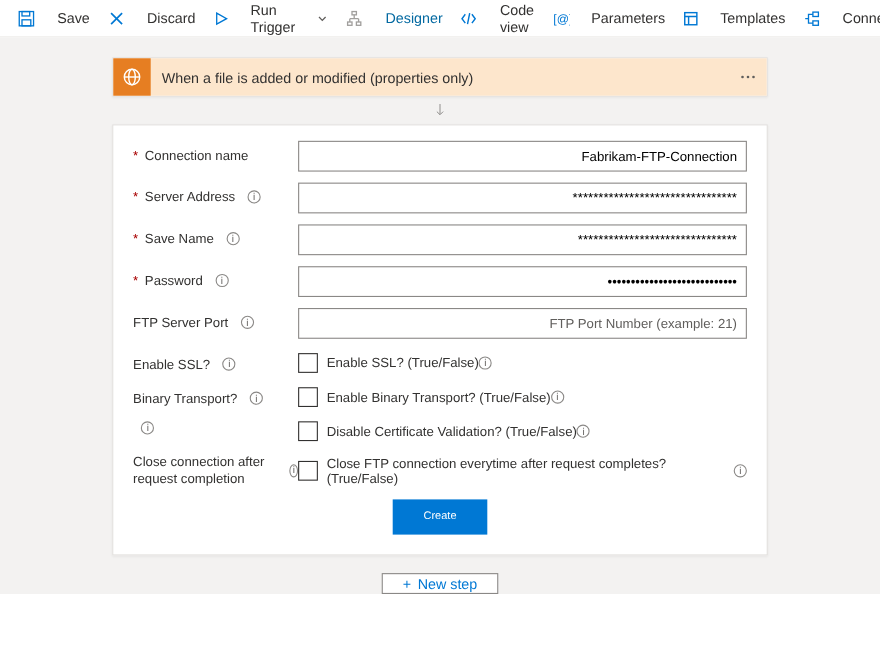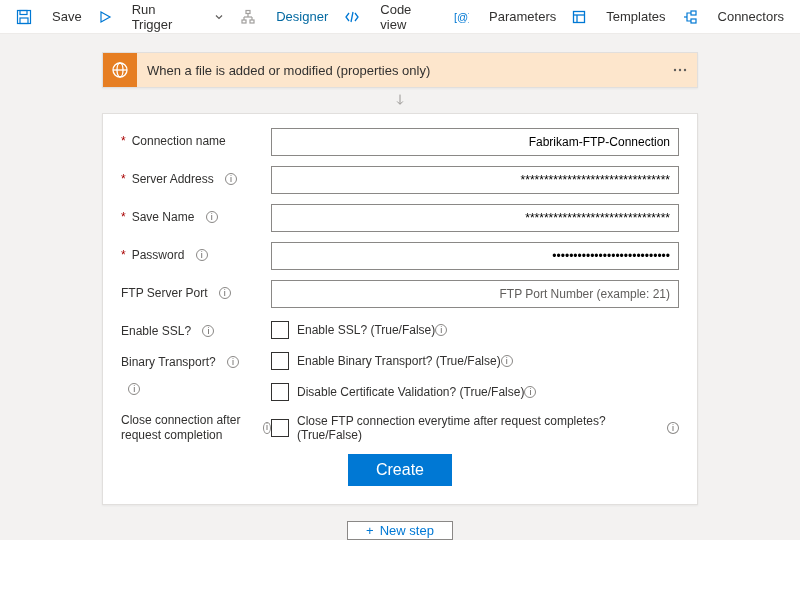--- a/index.html
+++ b/index.html
@@ -28,36 +28,43 @@
   .info-icon { display:inline-flex; border:1px solid #8a8886; border-radius:50%; width:12px; height:12px; align-items:center; justify-content:center; font-size:9px; color:#605e5c; cursor:pointer; font-style:normal; }
   .form-control { flex: 1; }
   input.text-input { width: 100%; height: 28px; border: 1px solid #8a8886; padding: 0 8px; font-size: 12px; font-family: inherit; outline:none;text-align:right; }
   input.text-input::placeholder { color: #605e5c; }
 
   .check-row { display:flex; align-items:center; gap:8px; padding-top:3px; }
   .checkbox { width:18px; height:18px; border:1px solid #323130; background:#fff; cursor:pointer; flex-shrink:0; }
   .check-label { font-size:12px; color:#323130; display:flex; align-items:center; gap:0; }
 
   .create-row { display:flex; justify-content:center; margin-top:6px; }
-  .btn-primary { background:#0078d4; color:#fff; border:none; height:32px; padding:0 28px; font-size:16px; cursor:pointer; font-family:inherit; }
+  .btn-primary { background:#0078d4; color:#fff; border:none; height:32px; padding:0 28px; font-size:10px; cursor:pointer; font-family:inherit; }
 
   .newstep { margin-top:16px; background:#fff; border:1px solid #8a8886; height:32px; padding:0 18px; display:flex; align-items:center; gap:6px; color:#0078d4; font-size:13px; cursor:pointer; }
   .newstep .plus { color:#0078d4; font-weight:400; }
 </style>
 </head>
 <body>
 
 <div class="toolbar">
   <div class="toolbar-item">
     <svg width="16" height="16" viewBox="0 0 16 16" fill="none" stroke="#0078d4" stroke-width="1.2">
         <rect x="1.5" y="1.5" width="13" height="13"></rect>
         <rect x="4" y="1.5" width="7" height="4" fill="none"></rect>
         <rect x="4" y="9" width="8" height="5.5" fill="none"></rect>
       </svg>
     <span>Save</span>
+  </div>
+  <div class="toolbar-item">
+    <svg width="16" height="16" viewBox="0 0 16 16" stroke="#0078d4" stroke-width="1.5">
+        <line x1="3" y1="3" x2="13" y2="13"></line>
+        <line x1="13" y1="3" x2="3" y2="13"></line>
+      </svg>
+    <span>Discard</span>
   </div>
   <div class="toolbar-item">
     <svg width="14" height="14" viewBox="0 0 14 14" fill="none" stroke="#0078d4" stroke-width="1.2">
         <polygon points="3,2 12,7 3,12"></polygon>
       </svg>
     <span>Run Trigger</span>
     <svg width="10" height="10" viewBox="0 0 10 10" fill="none" stroke="#605e5c" stroke-width="1.2">
         <polyline points="2,3.5 5,6.5 8,3.5"></polyline>
       </svg>
   </div>

